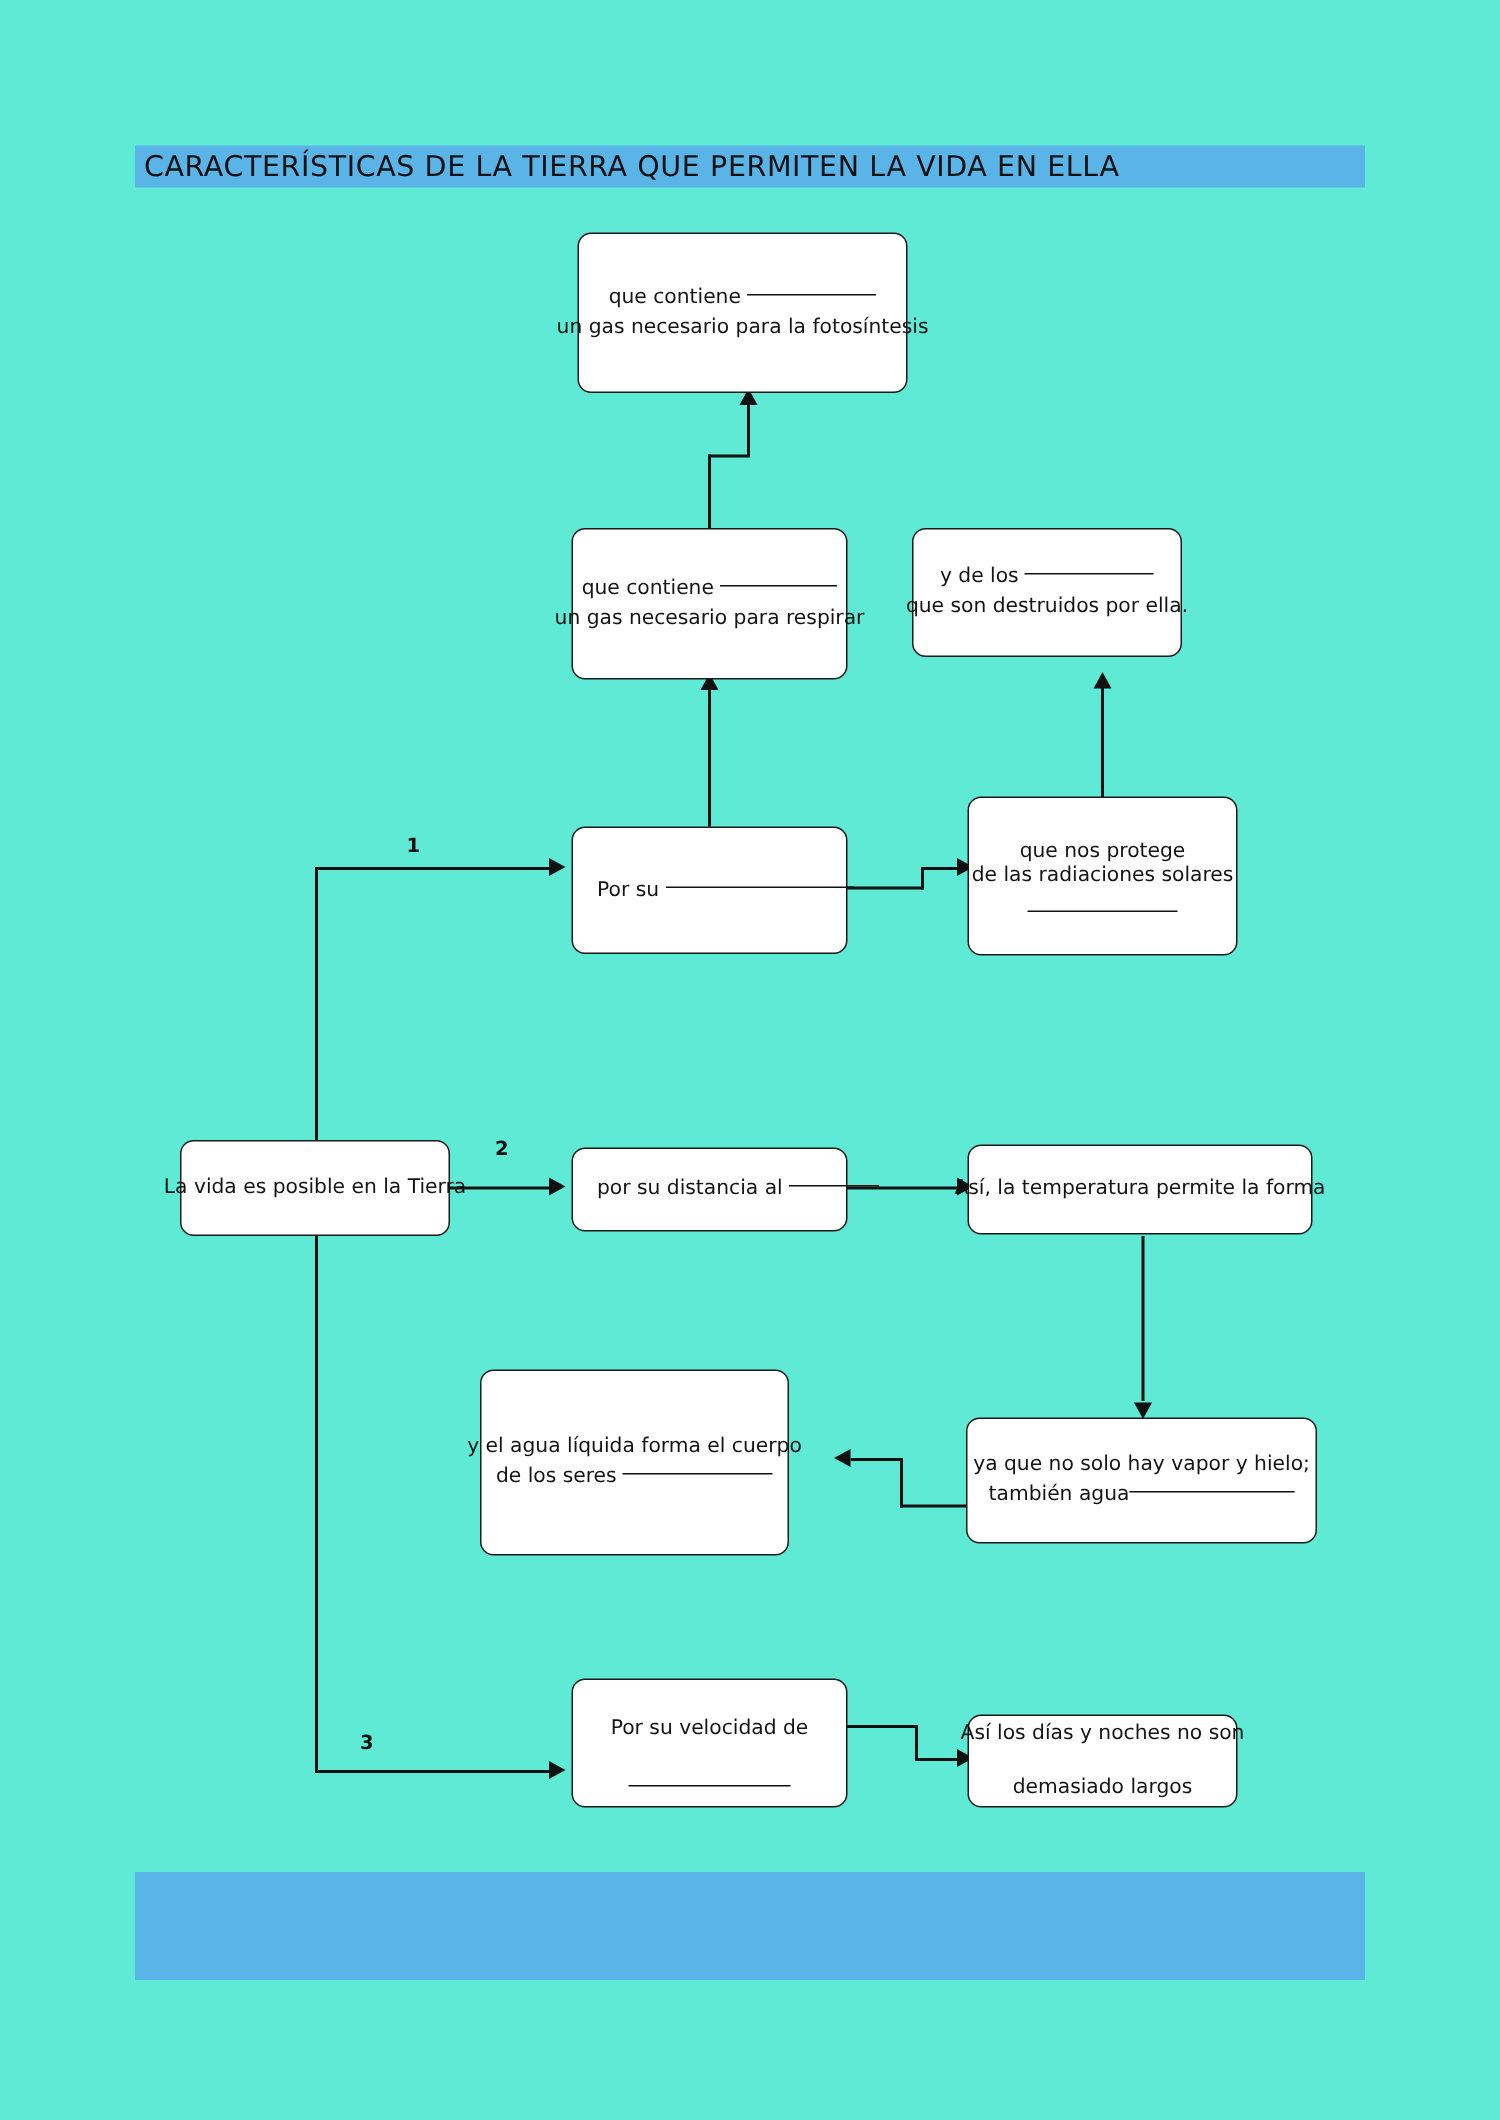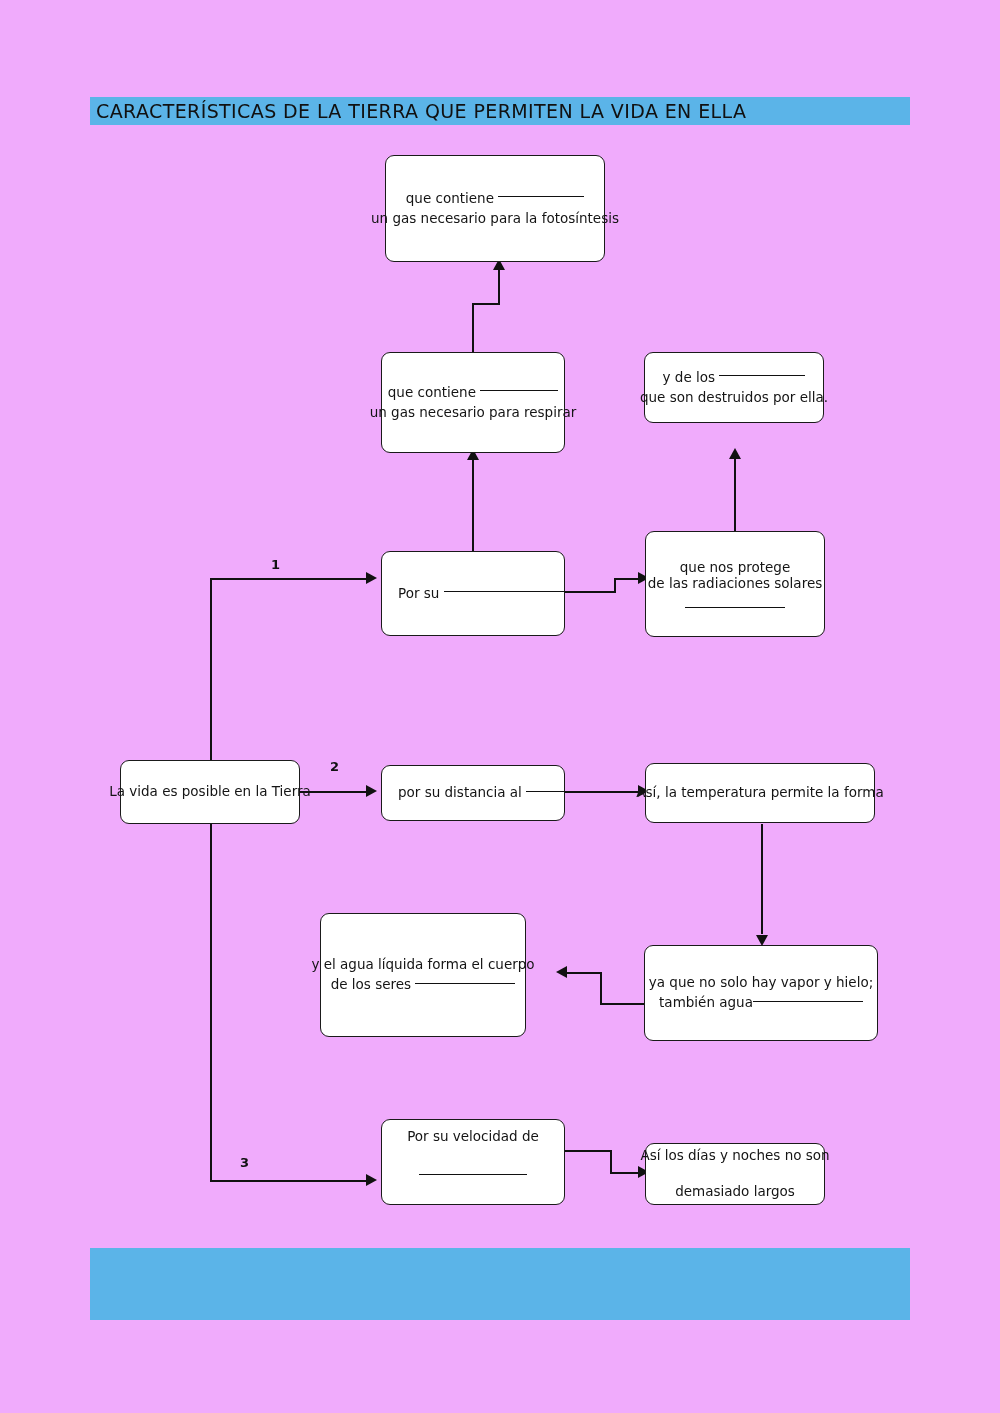--- a/index.html
+++ b/index.html
@@ -8,21 +8,21 @@
     padding: 0;
     background: #ffffff;
   }
   body {
     font-family: "Liberation Sans", sans-serif;
   }
   #page {
     position: relative;
     width: 1000px;
     height: 1413px;
-    background: #f0abfc;
+    background: #5eead4;
     overflow: hidden;
   }
   
   .title-banner {
     position: absolute;
     left: 90px;
     top: 97px;
     width: 820px;
     height: 28px;
     background: #5bb4e8;
@@ -201,21 +201,21 @@
   <div class="node" style="left:385px; top:155px; width:220px; height:107px;">
     <span class="line"><span>que contiene</span> <span class="blank w86"></span></span>
     <span class="line">un gas necesario para la fotosíntesis</span>
   </div>
 
   <div class="node" style="left:381px; top:352px; width:184px; height:101px;">
     <span class="line"><span>que contiene</span> <span class="blank w78"></span></span>
     <span class="line">un gas necesario para respirar</span>
   </div>
 
-  <div class="node" style="left:644px; top:352px; width:180px; height:71px;">
+  <div class="node" style="left:608px; top:352px; width:180px; height:86px;">
     <span class="line"><span>y de los</span> <span class="blank w86"></span></span>
     <span class="line">que son destruidos por ella.</span>
   </div>
 
   <div class="node" style="left:381px; top:551px; width:184px; height:85px; align-items:flex-start;">
     <span class="line" style="padding-left:8px;"><span>Por su</span> <span class="blank w126"></span></span>
   </div>
 
   <div class="node tight" style="left:645px; top:531px; width:180px; height:106px;">
     <span class="line">que nos protege</span>
@@ -233,26 +233,26 @@
 
   <div class="node" style="left:645px; top:763px; width:230px; height:60px;">
     <span class="line">Así, la temperatura permite la forma</span>
   </div>
 
   <div class="node" style="left:320px; top:913px; width:206px; height:124px;">
     <span class="line">y el agua líquida forma el cuerpo</span>
     <span class="line"><span>de los seres</span> <span class="blank w100"></span></span>
   </div>
 
-  <div class="node" style="left:644px; top:945px; width:234px; height:96px;">
+  <div class="node" style="left:644px; top:945px; width:234px; height:84px;">
     <span class="line">ya que no solo hay vapor y hielo;</span>
     <span class="line"><span>también agua</span><span class="blank w110"></span></span>
   </div>
 
-  <div class="node" style="left:381px; top:1119px; width:184px; height:86px; justify-content:flex-start; padding-top:9px;">
+  <div class="node" style="left:381px; top:1119px; width:184px; height:86px; justify-content:flex-start; padding-top:25px;">
     <span class="line">Por su velocidad de</span>
     <span class="rule w108" style="margin-top:29px;"></span>
   </div>
 
   <div class="node tight" style="left:645px; top:1143px; width:180px; height:62px;">
     <span class="line">Así los días y noches no son</span>
     <span class="line">demasiado largos</span>
   </div>
 
   <div class="footer-banner"></div>

